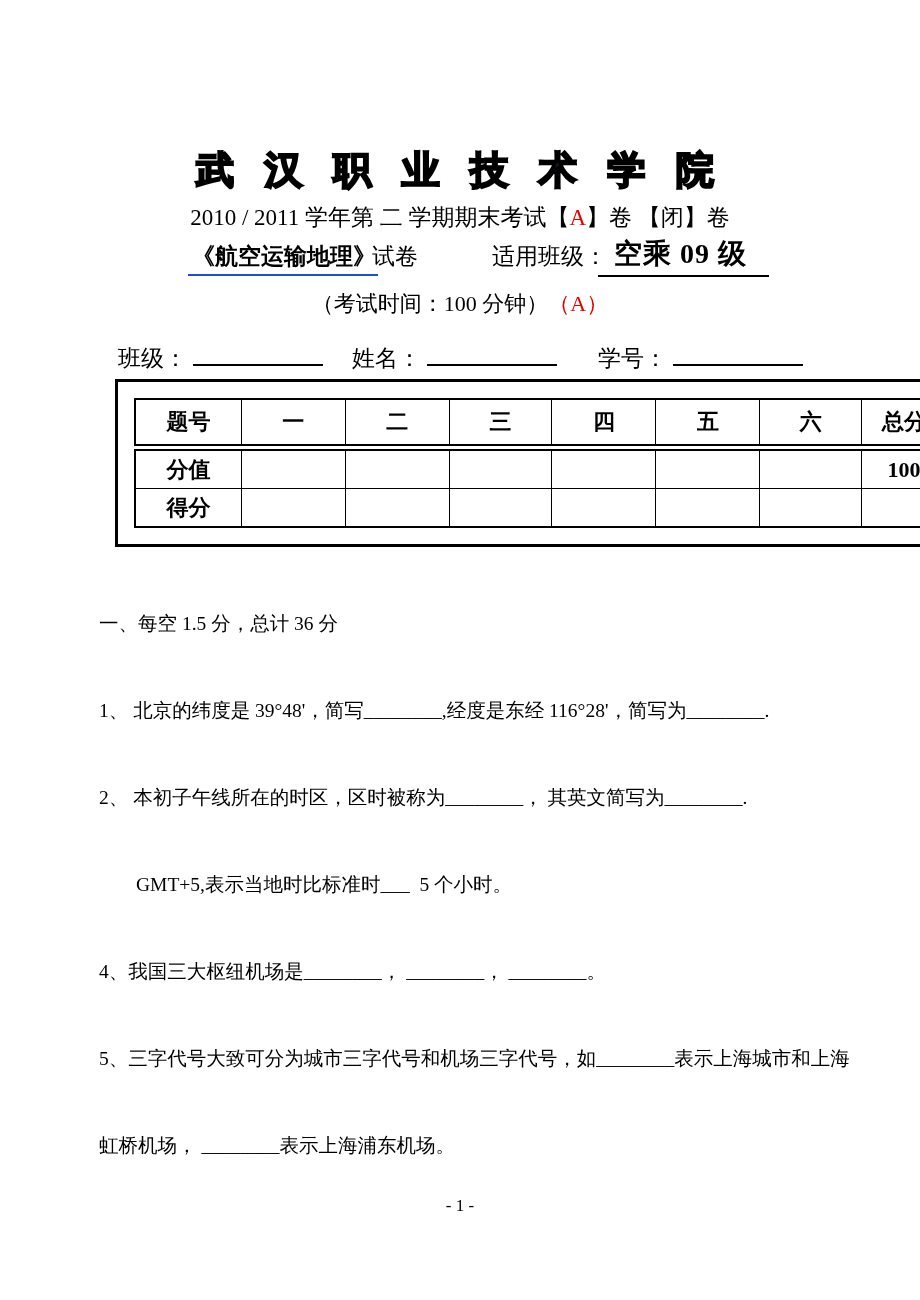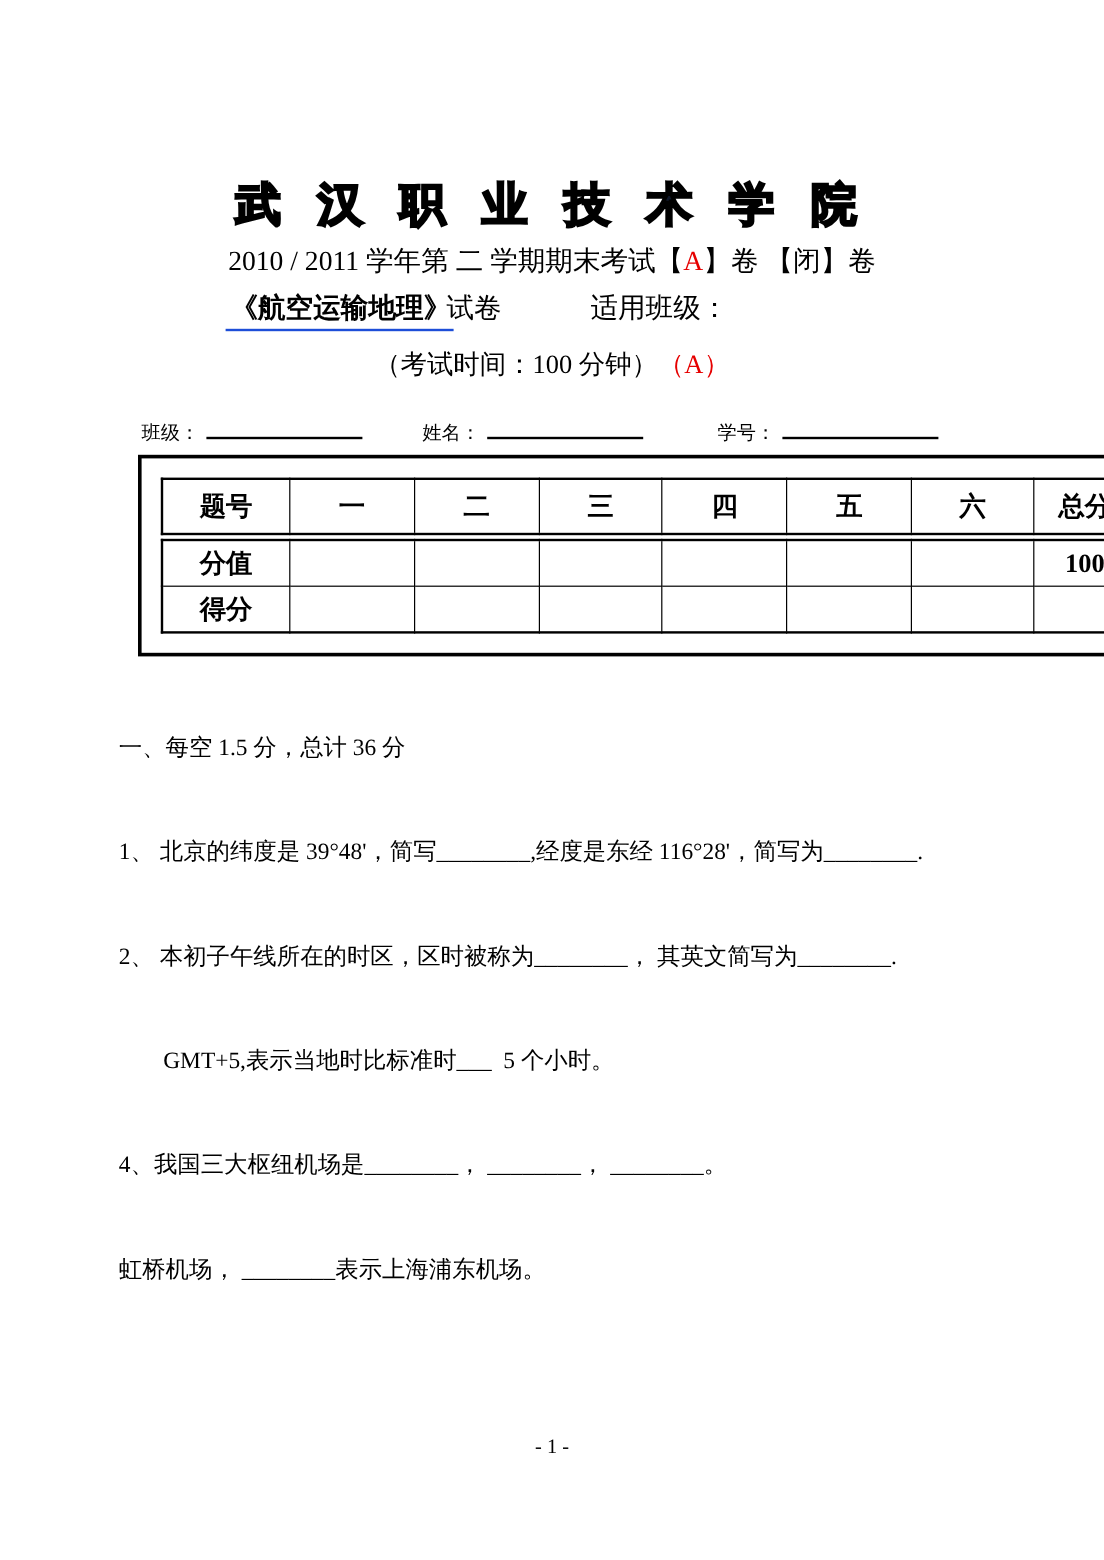--- a/index.html
+++ b/index.html
@@ -62,21 +62,21 @@
     position: absolute;
     top: 289px; left: 0; width: 100%;
     text-align: center;
     font-size: 22px;
     white-space: pre;
   }
 
   .student-line {
     position: absolute;
     top: 340px; left: 0; width: 100%; height: 34px;
-    font-size: 16px;
+    font-size: 23px;
   }
   .si-group { position: absolute; top: 0; white-space: nowrap; }
   .si-class { left: 118px; }
   .si-name  { left: 352px; }
   .si-id    { left: 598px; }
   .blank-line {
     display: inline-block;
     width: 130px; height: 24px;
     border-bottom: 2px solid #000;
     margin-left: 6px;
@@ -134,20 +134,21 @@
 <div class="page">
 
   <div class="school-title">武 汉 职 业 技 术 学 院</div>
 
   <div class="subtitle"><span>2010 / 2011 学年第 二 学期期末考试【</span><span class="red">A</span><span>】卷 【闭】卷</span></div>
 
   <div class="course-line">
     <span class="course-name">《航空运输地理》</span>
     <span class="course-suffix">试卷</span>
     <span class="apply-label">适用班级：</span>
+    <span class="apply-value">空乘 09 级</span>
   </div>
 
   <div class="exam-time"><span>（考试时间：100 分钟）</span><span class="red">（A）</span></div>
 
   <div class="student-line">
     <span class="si-group si-class"><span>班级：</span><span class="blank-line"></span></span>
     <span class="si-group si-name"><span>姓名：</span><span class="blank-line"></span></span>
     <span class="si-group si-id"><span>学号：</span><span class="blank-line"></span></span>
   </div>
 
@@ -211,20 +212,21 @@
     </tbody>
       </table>
   </div>
 
   <div class="body-text">
     <div class="line">一、每空 1.5 分，总计 36 分</div>
     <div class="line">1、 北京的纬度是 39°48'，简写________,经度是东经 116°28'，简写为________.</div>
     <div class="line">2、 本初子午线所在的时区，区时被称为________， 其英文简写为________.</div>
     <div class="line indent">GMT+5,表示当地时比标准时___  5 个小时。</div>
     <div class="line">4、我国三大枢纽机场是________， ________， ________。</div>
+    <div class="line">5、三字代号大致可分为城市三字代号和机场三字代号，如________表示上海城市和上海</div>
     <div class="line">虹桥机场， ________表示上海浦东机场。</div>
     
     
     
     
     
     
     
     
     

